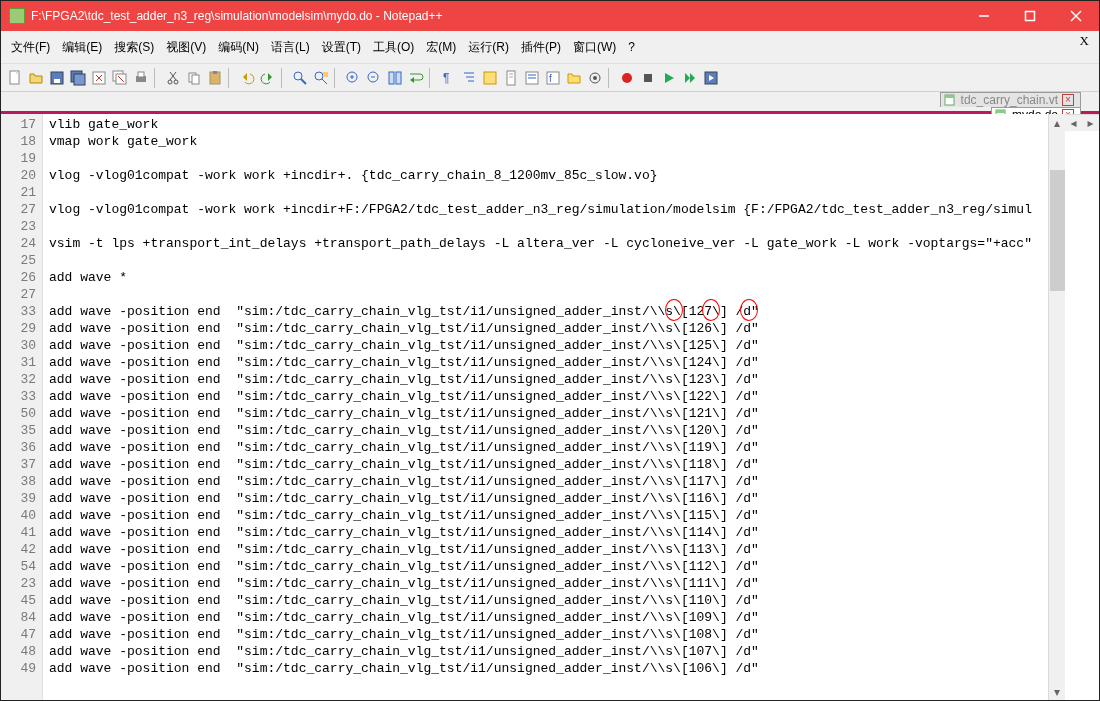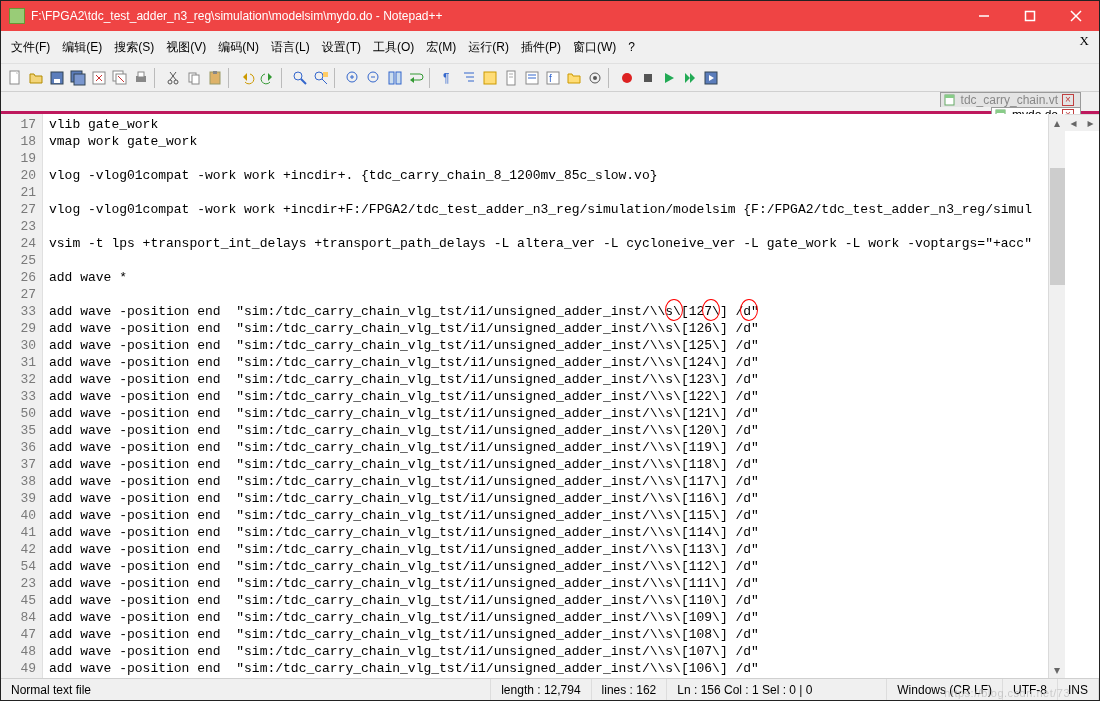--- a/index.html
+++ b/index.html
@@ -376,24 +376,14 @@
     </div>
     <div class="hscroll">
       <div class="hbtn">◂</div>
       <div class="track">
           <div class="thumb"></div>
         </div>
       <div class="hbtn">▸</div>
     </div>
   </div>
 
-  <div class="statusbar">
-    <div class="status-cell status-flex">Normal text file</div>
-    <div class="status-cell">length : 12,794</div>
-    <div class="status-cell">lines : 162</div>
-    <div class="status-cell" style="min-width:220px">Ln : 156    Col : 1    Sel : 0 | 0</div>
-    <div class="status-cell">Windows (CR LF)</div>
-    <div class="status-cell">UTF-8</div>
-    <div class="status-cell">INS</div>
-    <span class="watermark">https://blog.csdn.net/73</span>
-  </div>
 
 </div>
 
 </body></html>

